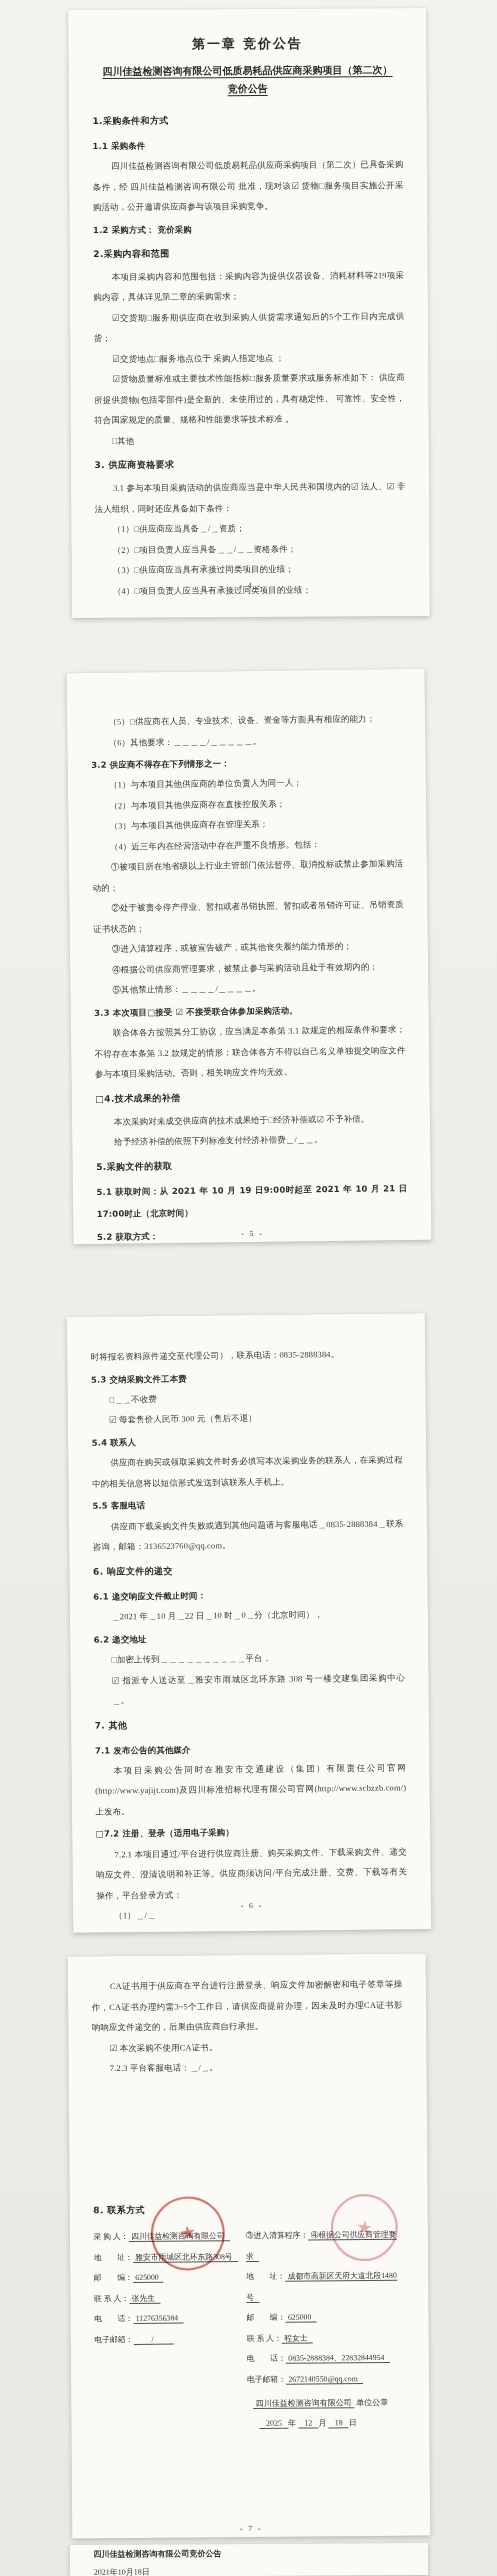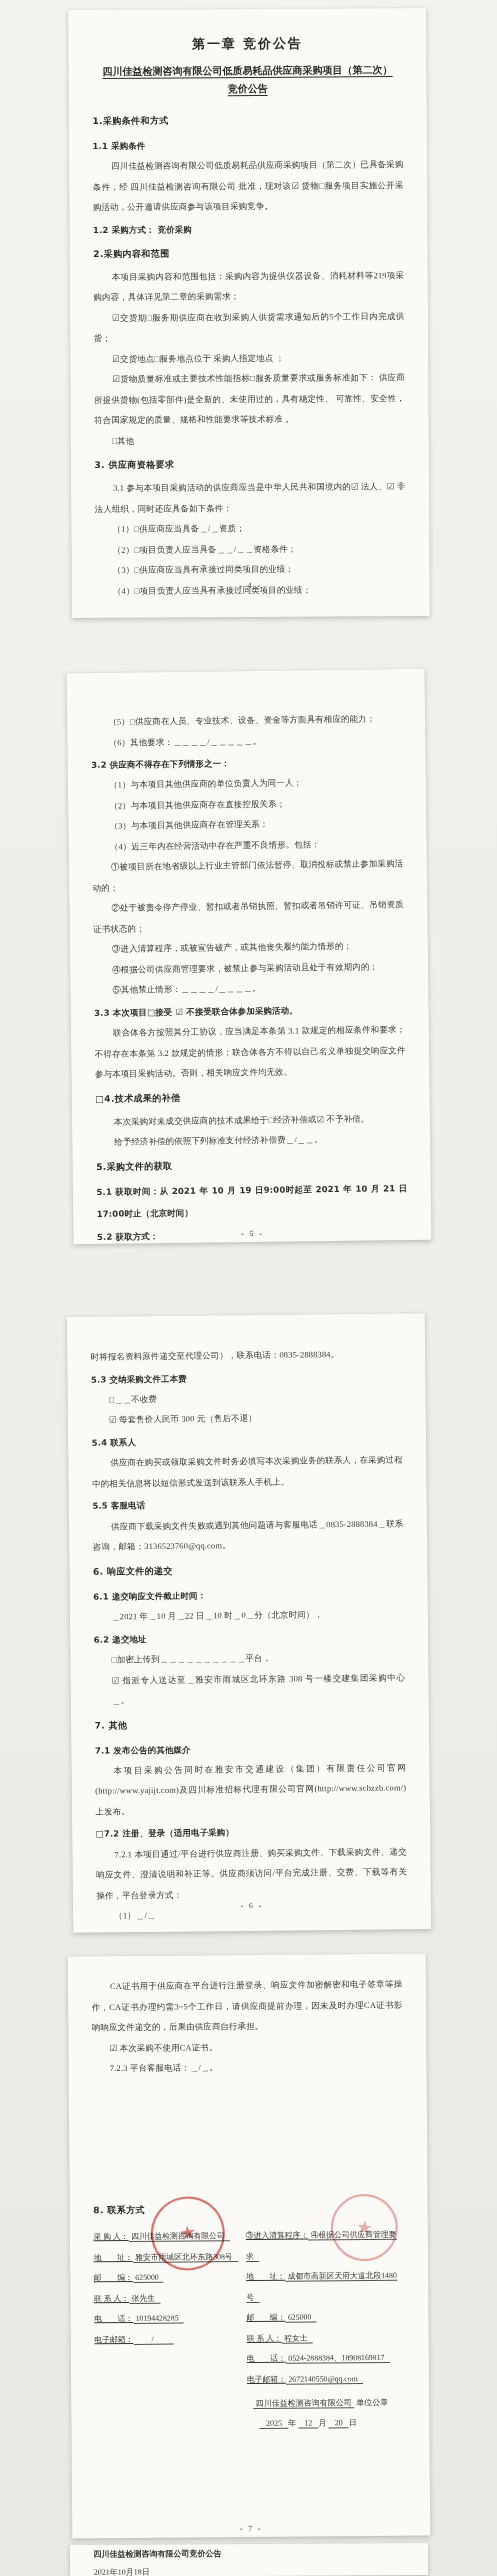--- a/index.html
+++ b/index.html
@@ -46,21 +46,21 @@
   .first-gap4{margin-top:21px;}
   .mt1{margin-top:7.5px;}
   .sec8{margin-top:117px;}
   .pagenum{position:absolute;left:0;right:0;text-align:center;font-size:7.8px;letter-spacing:1.9px;color:#44423e;}
   .pn1{bottom:27px;} .pn2{bottom:3.7px;} .pn3{bottom:21px;} .pn4{bottom:3.7px;}
   
   .contact{display:flex;margin-top:3.7px;font-size:7.8px;line-height:20.5px;}
   .ccol{box-sizing:border-box;}
   .ccol.left{width:49%;padding-right:5px;}
   .ccol.right{width:51%;}
-  .crow .lab{white-space:nowrap;text-decoration:underline;}
+  .crow .lab{white-space:nowrap;}
   .crow .val{
     border-bottom:0.6px solid #55524d;padding:0 5px 0 2.5px;min-width:37px;display:inline;
   }
   .sealline{margin-left:51%;font-size:8px;line-height:21px;margin-top:2.5px;}
   .sealline .useg{border-bottom:0.6px solid #55524d;padding:0 2.5px;}
   .dateline{margin-left:53%;font-size:8px;line-height:20px;}
   .dateline .u{border-bottom:0.6px solid #55524d;padding:0 6.2px;}
   
   .stamp{
     position:absolute;border-radius:50%;
@@ -159,40 +159,40 @@
     <div class="line li">☑ 本次采购不使用CA证书。</div>
     <div class="line li">7.2.3 平台客服电话：＿/＿。</div>
     <div class="line h1 sec8">8. 联系方式</div>
 
     <div class="contact">
       <div class="ccol left">
         <div class="crow"><span class="lab">采 购 人：</span><span class="val">四川佳益检测咨询有限公司</span></div>
         <div class="crow"><span class="lab">地　　址：</span><span class="val">雅安市雨城区北环东路308号</span></div>
         <div class="crow"><span class="lab">邮　　编：</span><span class="val">625000</span></div>
         <div class="crow"><span class="lab">联 系 人：</span><span class="val">张先生</span></div>
-        <div class="crow"><span class="lab">电　　话：</span><span class="val">10194428285</span></div>
+        <div class="crow"><span class="lab">电　　话：</span><span class="val">11276356384</span></div>
         <div class="crow"><span class="lab">电子邮箱：</span><span class="val">　　/　　</span></div>
       </div>
       <div class="ccol right">
         <div class="crow"><span class="lab">③进入清算程序：</span><span class="val">④根据公司供应商管理要求</span></div>
         <div class="crow"><span class="lab">地　　址：</span><span class="val">成都市高新区天府大道北段1480号</span></div>
         <div class="crow"><span class="lab">邮　　编：</span><span class="val">625000</span></div>
         <div class="crow"><span class="lab">联 系 人：</span><span class="val">程女士</span></div>
-        <div class="crow"><span class="lab">电　　话：</span><span class="val">0524-2888384、18908169817</span></div>
+        <div class="crow"><span class="lab">电　　话：</span><span class="val">0835-2888384、22832844954</span></div>
         <div class="crow"><span class="lab">电子邮箱：</span><span class="val">2672140550@qq.com</span></div>
       </div>
     </div>
 
     <div class="sealline">
       <span class="useg">四川佳益检测咨询有限公司</span><span> 单位公章</span>
     </div>
     <div class="dateline">
       <span class="u">2025</span><span>年</span>
       <span class="u">12</span><span>月</span>
-      <span class="u">20</span><span>日</span>
+      <span class="u">18</span><span>日</span>
     </div>
 
     <div class="stamp s-left"></div>
     <div class="stamp s-right"></div>
 
     <div class="pagenum pn4">- 7 -</div>
   </div>
 
   <div class="page pg5">
     <div class="footer-line">四川佳益检测咨询有限公司竞价公告</div>

